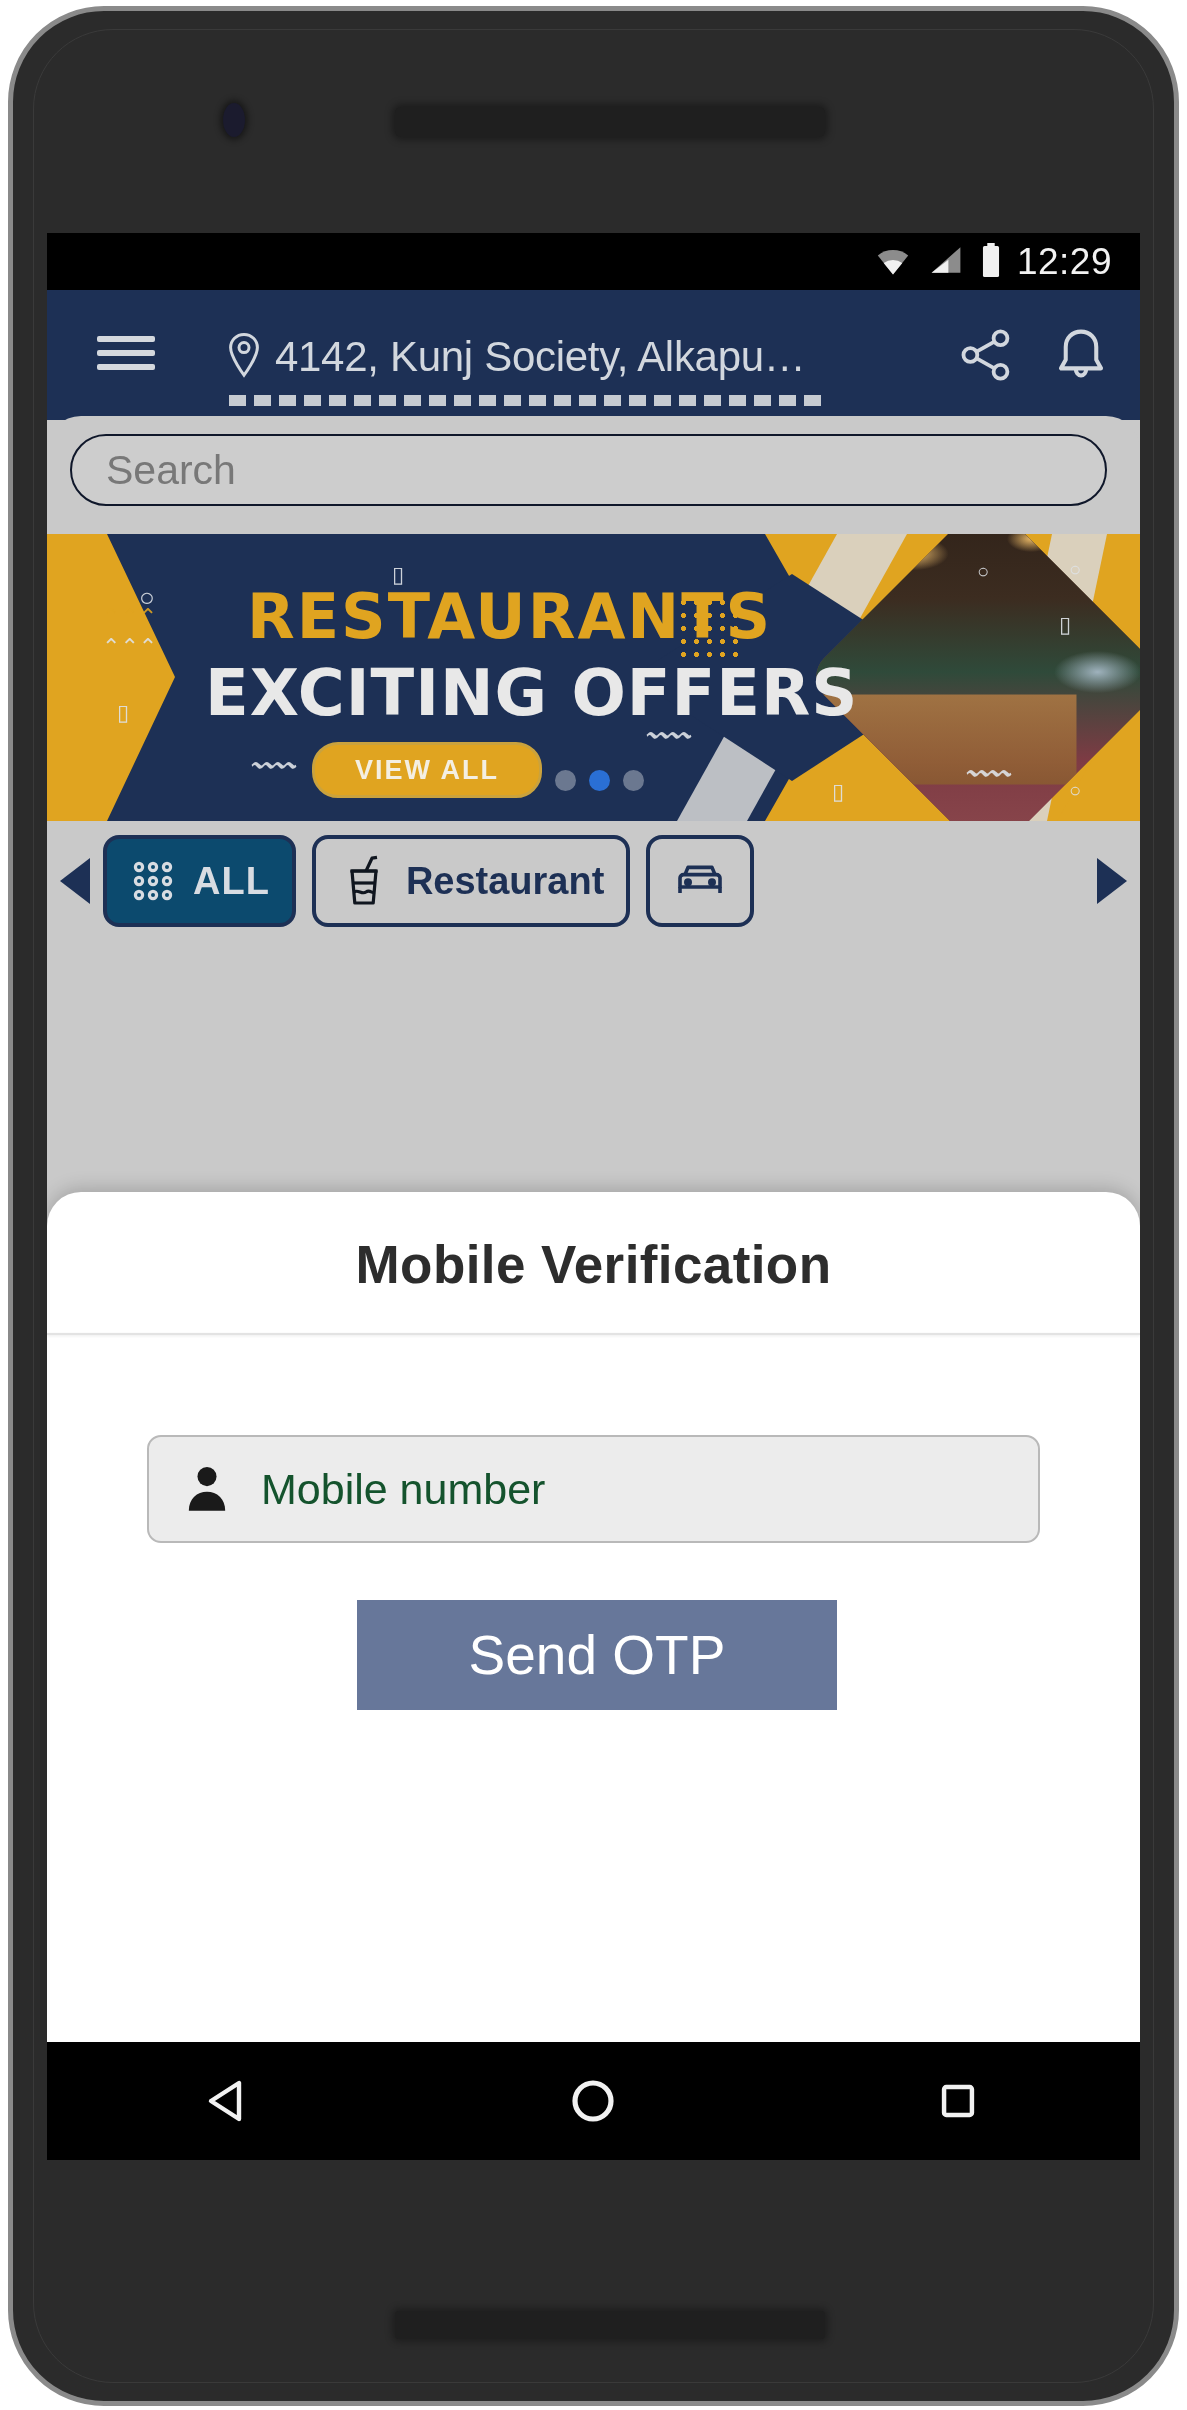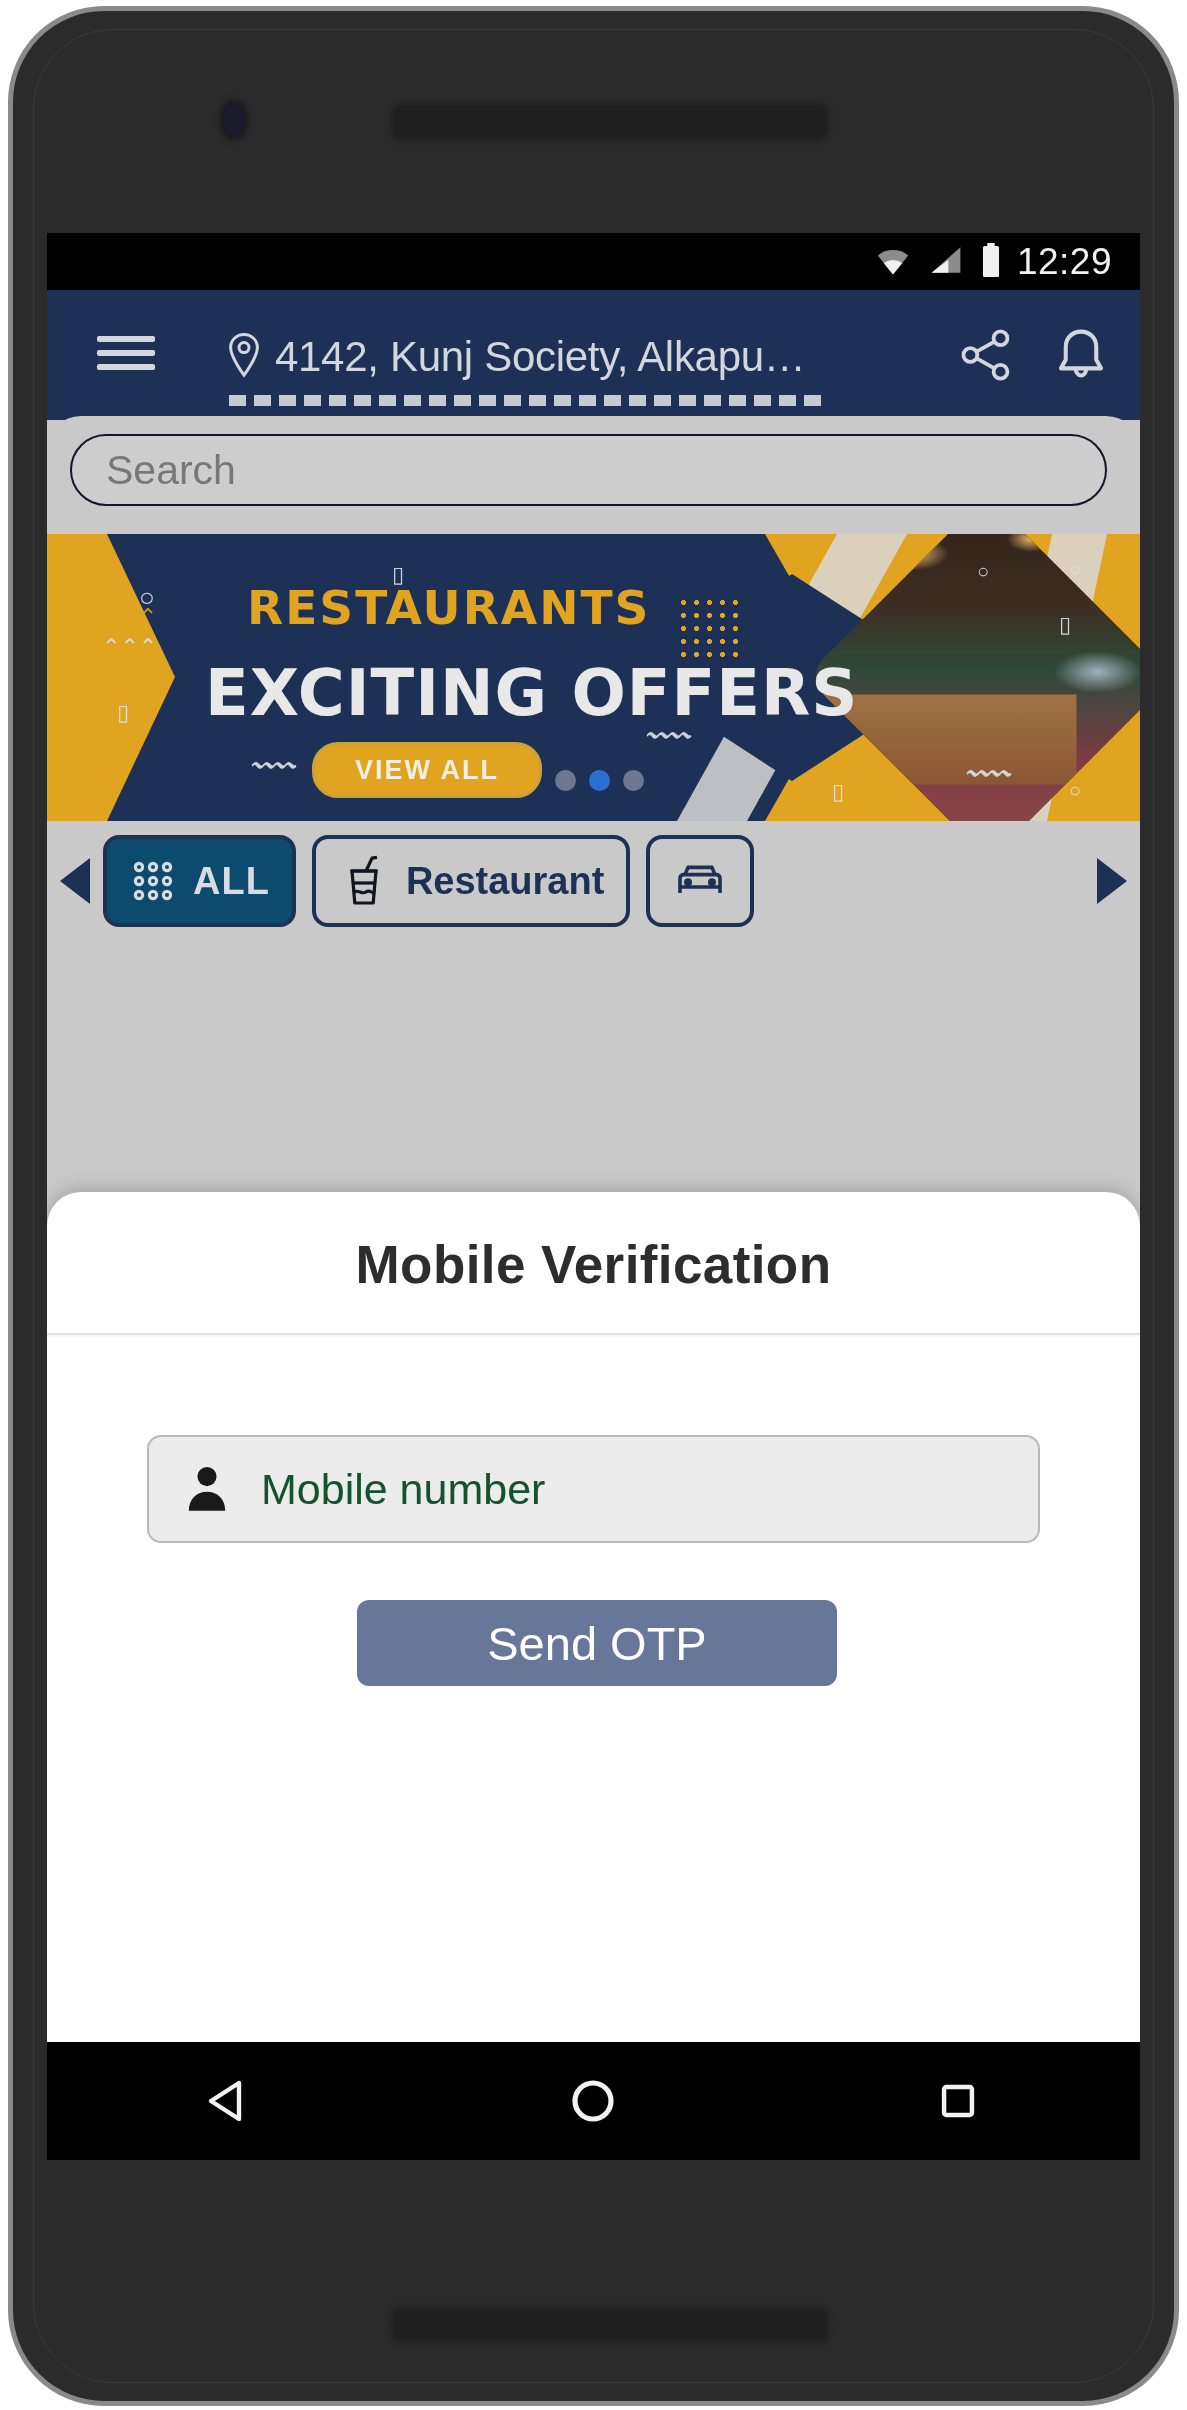--- a/index.html
+++ b/index.html
@@ -125,21 +125,21 @@
       linear-gradient(to bottom, #2e2118 0%, #3c2c20 28%, #2f4a3a 48%, #7e3b44 72%, #8d4a4e 100%);
   }
   #banner-photo .tbl{
     position:absolute; transform:rotate(-45deg);
     left:-20px; top:170px; width:300px; height:90px;
     background:linear-gradient(to bottom,#b07a44,#8a5c30);
     opacity:.85;
   }
   #banner-title{
     position:absolute; left:200px; top:46px;
-    color:#e0a420; font-size:47px; font-weight:bold;
+    color:#e0a420; font-size:62px; font-weight:bold;
     letter-spacing:2px; font-family:"DejaVu Sans", sans-serif;
   }
   #banner-sub{
     position:absolute; left:158px; top:122px;
     color:#e8e8e8; font-size:64px; font-weight:bold;
     letter-spacing:1px; font-family:"DejaVu Sans", sans-serif;
   }
   #banner-cta{
     position:absolute; left:265px; top:208px;
     width:230px; height:56px;
@@ -200,23 +200,23 @@
     box-shadow:0 1px 3px rgba(0,0,0,.09);
   }
   #mobile-input-wrap{
     position:absolute; left:100px; top:243px; width:893px; height:108px;
     background:#ececec; border:2px solid #b9b9b9; border-radius:14px;
     display:flex; align-items:center; padding-left:32px; gap:28px;
     cursor:text;
   }
   #mobile-input-placeholder{ color:#14532d; font-size:43px; }
   #send-otp-button{
-    position:absolute; left:310px; top:408px; width:480px; height:86px;
-    background:#67779a; border:none; border-radius:12px;
-    color:#ffffff; font-size:47px; cursor:pointer;
+    position:absolute; left:310px; top:408px; width:480px; height:110px;
+    background:#67779a; border:none; border-radius:0;
+    color:#ffffff; font-size:55px; cursor:pointer;
     font-family:"Liberation Sans", sans-serif;
     display:flex; align-items:center; justify-content:center;
   }
 
   
   #android-nav-bar{
     position:absolute; left:0; bottom:0; width:100%; height:118px;
     background:#000000;
     display:flex; align-items:center; justify-content:space-around;
   }

